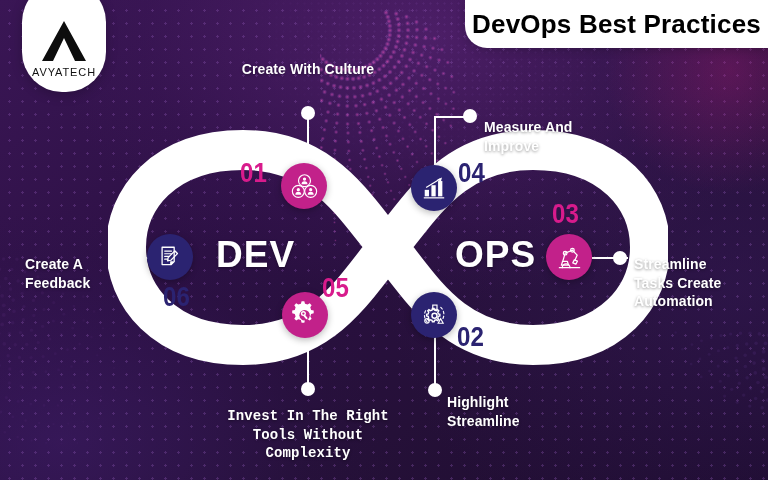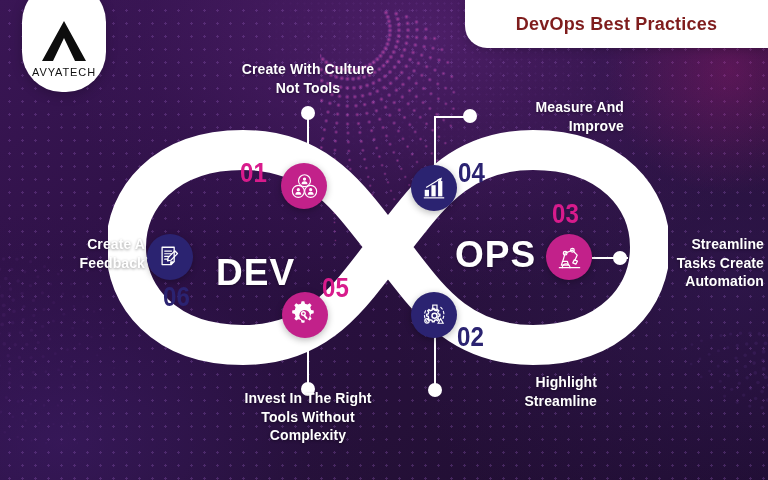--- a/index.html
+++ b/index.html
@@ -46,21 +46,21 @@
   }
 
   
   #title-banner{
     position:absolute;right:0;top:0;height:48px;width:303px;
     background:#ffffff;border-bottom-left-radius:22px;
     display:flex;align-items:center;justify-content:center;
     box-shadow:0 2px 10px rgba(0,0,0,.18);
   }
   #title-banner .t{
-    color:#7f1d1d;font-size:18px;font-weight:bold;letter-spacing:.2px;white-space:nowrap;
+    color:#000000;font-size:26px;font-weight:bold;letter-spacing:.2px;white-space:nowrap;
   }
 
   
   #logo-badge{
     position:absolute;left:22px;top:-18px;width:84px;height:110px;
     background:#fff;border-radius:40px 40px 40px 40px;
     display:flex;flex-direction:column;align-items:center;justify-content:flex-end;
     padding-bottom:14px;box-sizing:border-box;
     box-shadow:0 3px 12px rgba(0,0,0,.22);
   }
@@ -71,21 +71,21 @@
 
   
   #infinity{position:absolute;left:108px;top:130px;width:560px;height:235px;}
 
   
   .loopword{
     position:absolute;color:#fff;font-weight:bold;font-size:37px;
     letter-spacing:1px;font-family:"Liberation Sans", sans-serif;
     text-shadow:0 1px 3px rgba(0,0,0,.35);
   }
-  #word-dev{left:216px;top:252px;}
+  #word-dev{left:216px;top:234px;}
   #word-ops{left:455px;top:234px;}
 
   
   .node{
     position:absolute;width:46px;height:46px;border-radius:50%;
     display:flex;align-items:center;justify-content:center;
     box-shadow:0 2px 7px rgba(0,0,0,.28);
   }
   .node.pink{background:#c2218a;}
   .node.navy{background:#2b2371;}
@@ -105,21 +105,21 @@
   .conn.v{width:2px;}
   .conn.h{height:2px;}
   .cdot{position:absolute;width:14px;height:14px;border-radius:50%;background:#fff;}
 
   
   .cap{
     position:absolute;color:#fff;font-size:14px;font-weight:bold;line-height:1.33;
     letter-spacing:.1px;text-shadow:0 1px 3px rgba(0,0,0,.4);
   }
   .cap.center{text-align:center;}
-  .cap.left{text-align:right;}
+  .cap.left{text-align:left;margin-top:20px;}
 </style>
 </head>
 <body>
 
 <div id="stage">
 
   <div class="dots"></div>
   <div class="glow-pink"></div>
 
   <svg class="swirl" viewBox="0 0 330 420">
@@ -1993,40 +1993,39 @@
         <path d="M14.8 19.2 h2.6 l-2.6 2.6 z"></path>
         <path d="M19.2 7.4 l2.9 2.9 -7.2 7.2 -3.6 .7 .7-3.6 z"></path>
         <path d="M19.2 7.4 l2.9 2.9"></path>
       </g>
     </svg>
   </div>
   <div class="num navy" style="left:163px;top:281px;">06</div>
 
   <div class="cap center" style="left:218px;top:60px;width:180px;">
     <div>Create With Culture</div>
-    <div>Not Tools</div>
   </div>
 
   <div class="cap left" style="left:484px;top:98px;width:140px;">
     <div>Measure And</div>
     <div>Improve</div>
   </div>
 
   <div class="cap left" style="left:634px;top:235px;width:130px;">
     <div>Streamline</div>
     <div>Tasks Create</div>
     <div>Automation</div>
   </div>
 
   <div class="cap left" style="left:25px;top:235px;width:120px;">
     <div>Create A</div>
     <div>Feedback</div>
   </div>
 
-  <div class="cap center" style="left:216px;top:389px;width:184px;">
+  <div class="cap center" style="left:216px;top:407px;width:184px;font-family:Liberation Mono, monospace;">
     <div>Invest In The Right</div>
     <div>Tools Without</div>
     <div>Complexity</div>
   </div>
 
   <div class="cap left" style="left:447px;top:373px;width:150px;">
     <div>Highlight</div>
     <div>Streamline</div>
   </div>
 

